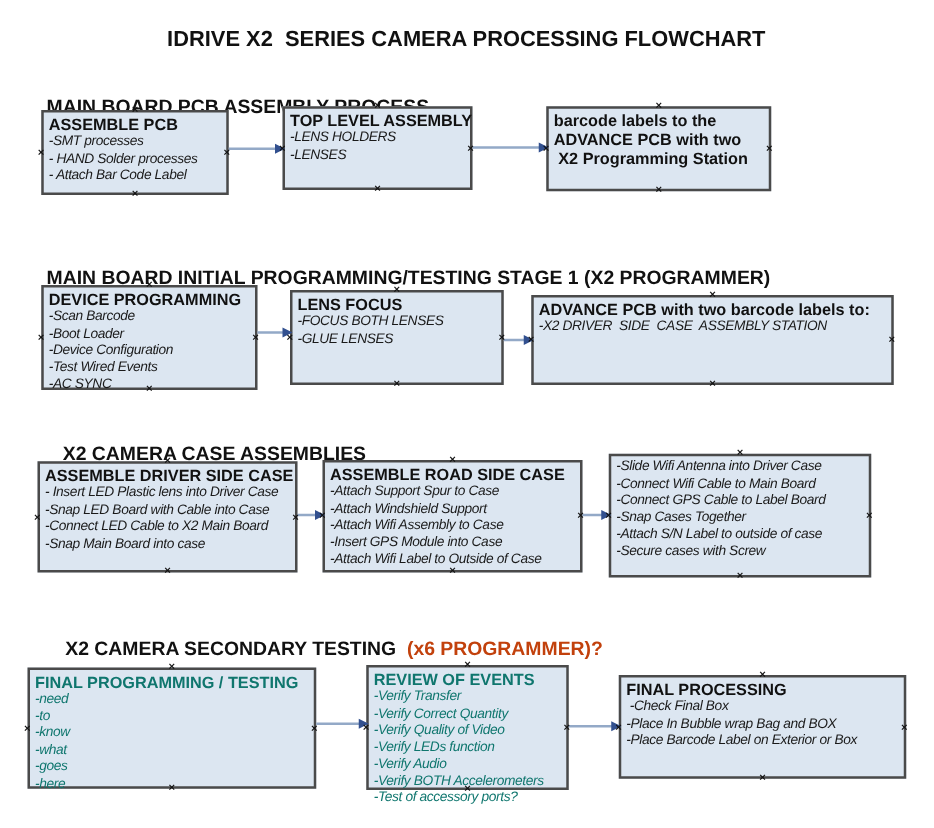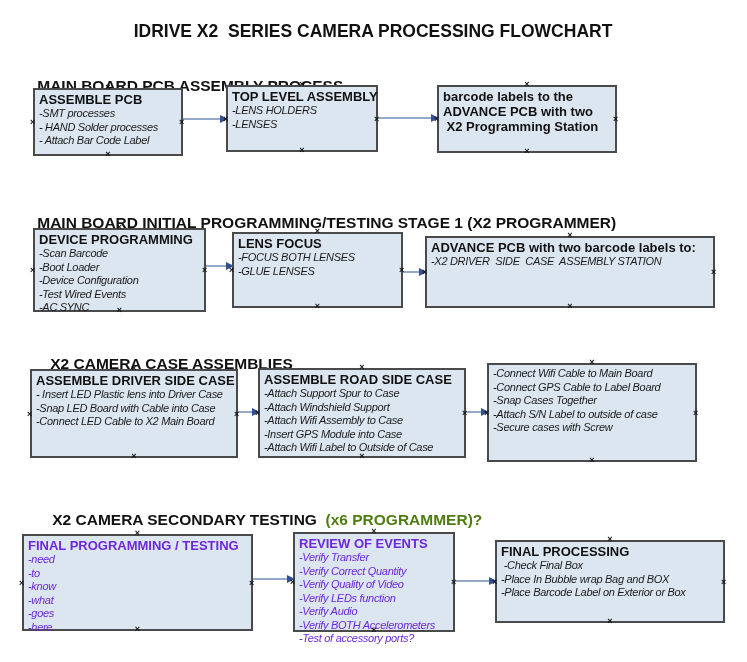--- a/index.html
+++ b/index.html
@@ -7,32 +7,32 @@
     position:relative;width:747px;height:662px;background:#ffffff;
     font-family:"Liberation Sans","DejaVu Sans",sans-serif;color:#1a1a1a;overflow:hidden;
   }
   .main-title{
     position:absolute;left:0;top:21px;width:746px;text-align:center;
     font-size:17.5px;font-weight:bold;white-space:pre;color:#111;
   }
   .sheader{
     position:absolute;font-size:15.5px;font-weight:bold;white-space:pre;color:#111;
   }
-  .sheader .red{color:#4d7c0f;text-align:center;}
+  .sheader .red{color:#c2410c;text-align:center;}
   .fbox{
     position:absolute;background:#dce6f1;border:2px solid #4a4a4a;
     padding:2px 4px;box-sizing:border-box;
   }
   .btitle{
     font-size:13px;font-weight:bold;line-height:15px;white-space:pre;color:#111;
   }
   .bitem{
     font-size:11px;line-height:13.5px;letter-spacing:-0.3px;white-space:pre;color:#1a1a1a;font-style:italic;
   }
-  .fbox.redtext .btitle,.fbox.redtext .bitem{color:#6d28d9;}
+  .fbox.redtext .btitle,.fbox.redtext .bitem{color:#0f766e;}
   .handle{
     position:absolute;font-size:9px;line-height:9px;color:#111;font-weight:bold;z-index:3;
   }
   .h-t{left:50%;top:-2px;transform:translate(-50%,-55%);}
   .h-b{left:50%;top:100%;transform:translate(-50%,-40%);}
   .h-l{left:-2px;top:50%;transform:translate(-55%,-50%);}
   .h-r{left:100%;top:50%;transform:translate(-40%,-50%);}
   .connector{
     position:absolute;height:2px;background:#93a9c7;z-index:2;
   }
@@ -121,40 +121,42 @@
 
   <div class="sheader" style="left:33px;top:337px">
     <span>X2 CAMERA CASE ASSEMBLIES</span>
   </div>
 
   <div class="fbox" style="left:30px;top:369px;width:208px;height:89px">
     <div class="btitle">ASSEMBLE DRIVER SIDE CASE</div>
     <div class="bitem">- Insert LED Plastic lens into Driver Case</div>
     <div class="bitem">-Snap LED Board with Cable into Case</div>
     <div class="bitem">-Connect LED Cable to X2 Main Board</div>
+    <div class="bitem">-Snap Main Board into case</div>
   <span class="handle h-t">×</span>
       <span class="handle h-b">×</span>
       <span class="handle h-l">×</span>
       <span class="handle h-r">×</span>
     </div>
 
   <div class="fbox" style="left:258px;top:368px;width:208px;height:90px">
     <div class="btitle">ASSEMBLE ROAD SIDE CASE</div>
     <div class="bitem">-Attach Support Spur to Case</div>
     <div class="bitem">-Attach Windshield Support</div>
     <div class="bitem">-Attach Wifi Assembly to Case</div>
     <div class="bitem">-Insert GPS Module into Case</div>
     <div class="bitem">-Attach Wifi Label to Outside of Case</div>
   <span class="handle h-t">×</span>
       <span class="handle h-b">×</span>
       <span class="handle h-l">×</span>
       <span class="handle h-r">×</span>
     </div>
 
   <div class="fbox" style="left:487px;top:363px;width:210px;height:99px">
+    <div class="bitem">-Slide Wifi Antenna into Driver Case</div>
     <div class="bitem">-Connect Wifi Cable to Main Board</div>
     <div class="bitem">-Connect GPS Cable to Label Board</div>
     <div class="bitem">-Snap Cases Together</div>
     <div class="bitem">-Attach S/N Label to outside of case</div>
     <div class="bitem">-Secure cases with Screw</div>
   <span class="handle h-t">×</span>
       <span class="handle h-b">×</span>
       <span class="handle h-l">×</span>
       <span class="handle h-r">×</span>
     </div>

